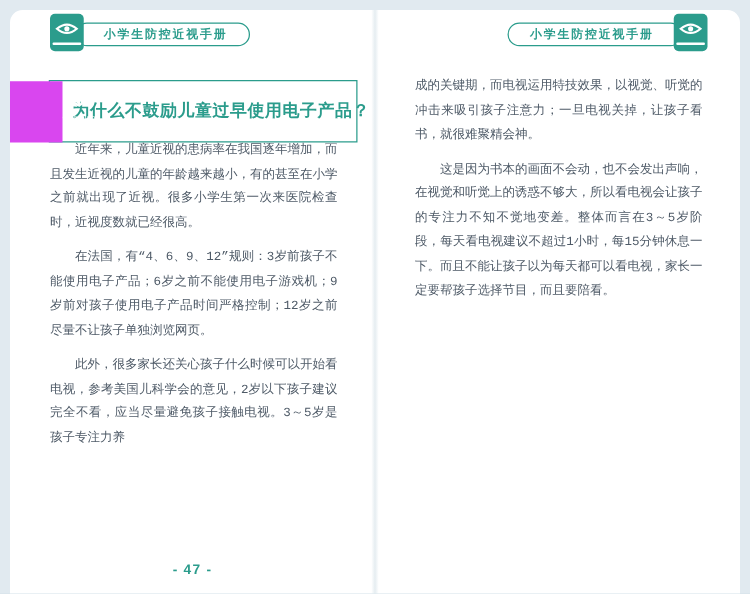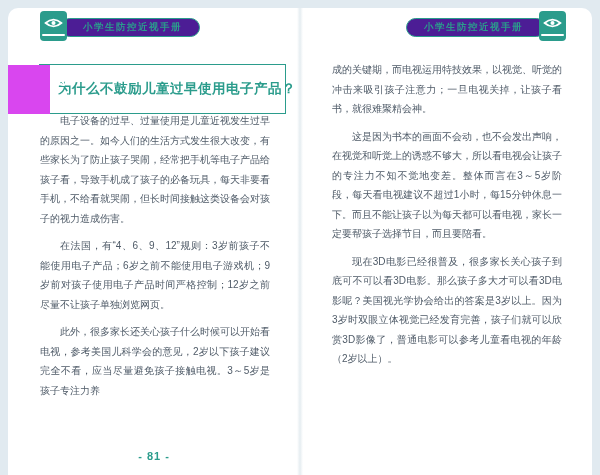--- a/index.html
+++ b/index.html
@@ -49,21 +49,21 @@
     position: absolute; left: 2px; right: 2px; bottom: 5px;
     height: 2px; background: #ffffff; border-radius: 1px;
   }
   .book-icon svg { position: absolute; left: 4px; top: 6px; }
   .pill {
     position: relative; z-index: 1;
     margin-top: 7px;
     height: 19px;
     border: 1.5px solid #2b9c8c;
     border-radius: 10px;
-    background: #4c1d95;
+    background: #ffffff;
     display: flex; align-items: center;
     padding: 0 17px;
     color: #2b9c8c;
     font-size: 9.5px; font-weight: bold; letter-spacing: 1.5px;
     white-space: nowrap;
   }
   .hdr-left  .pill { margin-left: -7px; padding-left: 22px; }
   .hdr-right .pill { margin-right: -7px; padding-right: 22px; }
   .hdr-right .book-icon svg { transform: scaleX(-1); }
 
@@ -93,21 +93,21 @@
   
   .body {
     position: absolute;
     left: 32px; width: 230px;
     color: #4e5a67;
     font-size: 10px; line-height: 19.5px;
     text-align: justify;
   }
   .page.left  .body { top: 103px; }
   .page.right .body { top: 52px; }
-  .body p { margin: 0 0 8px 0; text-indent: 2em; }
+  .body p { margin: 0 0 8px 0; text-indent: 2em; font-family: Liberation Mono, monospace; }
   .body p.cont { text-indent: 0; }
 
   
   .pagenum {
     position: absolute; bottom: 13px; left: 0; right: 0;
     text-align: center;
     color: #2b9c8c;
     font-size: 11px; font-weight: bold; letter-spacing: 1px;
   }
 </style>
@@ -130,40 +130,39 @@
       <span class="pill">小学生防控近视手册</span>
     </div>
 
     <div class="qbox">
       <div class="qnum">19</div>
       <div class="qlabel">Question</div>
     </div>
     <div class="qtitle">为什么不鼓励儿童过早使用电子产品？</div>
 
     <div class="body">
-      <p>电子设备的过早、过量使用是儿童近视发生过早的原因之一。如今人们的生活方式发生很大改变，有些家长为了防止孩子哭闹，经常把手机等电子产品给孩子看，导致手机成了孩子的必备玩具，每天非要看手机，不给看就哭闹，但长时间接触这类设备会对孩子的视力造成伤害。</p>
+      <p>近年来，儿童近视的患病率在我国逐年增加，而且发生近视的儿童的年龄越来越小，有的甚至在小学之前就出现了近视。很多小学生第一次来医院检查时，近视度数就已经很高。</p>
       <p>在法国，有“4、6、9、12”规则：3岁前孩子不能使用电子产品；6岁之前不能使用电子游戏机；9岁前对孩子使用电子产品时间严格控制；12岁之前尽量不让孩子单独浏览网页。</p>
       <p>此外，很多家长还关心孩子什么时候可以开始看电视，参考美国儿科学会的意见，2岁以下孩子建议完全不看，应当尽量避免孩子接触电视。3～5岁是孩子专注力养</p>
     </div>
 
-    <div class="pagenum">- 81 -</div>
+    <div class="pagenum">- 47 -</div>
   </div>
 
   <div class="page right">
 
     <div class="hdr hdr-right">
       <span class="pill">小学生防控近视手册</span>
       <span class="book-icon">
         <svg width="19" height="12" viewBox="0 0 24 14">
           <path d="M2 7 Q12 -1.5 22 7 Q12 15.5 2 7 Z" fill="none" stroke="#ffffff" stroke-width="2.2"></path>
           <circle cx="12" cy="7" r="2.6" fill="#ffffff"></circle>
         </svg>
       </span>
     </div>
 
     <div class="body">
       <p class="cont">成的关键期，而电视运用特技效果，以视觉、听觉的冲击来吸引孩子注意力；一旦电视关掉，让孩子看书，就很难聚精会神。</p>
       <p>这是因为书本的画面不会动，也不会发出声响，在视觉和听觉上的诱惑不够大，所以看电视会让孩子的专注力不知不觉地变差。整体而言在3～5岁阶段，每天看电视建议不超过1小时，每15分钟休息一下。而且不能让孩子以为每天都可以看电视，家长一定要帮孩子选择节目，而且要陪看。</p>
-      <p>现在3D电影已经很普及，很多家长关心孩子到底可不可以看3D电影。那么孩子多大才可以看3D电影呢？美国视光学协会给出的答案是3岁以上。因为3岁时双眼立体视觉已经发育完善，孩子们就可以欣赏3D影像了，普通电影可以参考儿童看电视的年龄（2岁以上）。</p>
     </div>
 
   </div>
 </div>
 
 </body></html>

